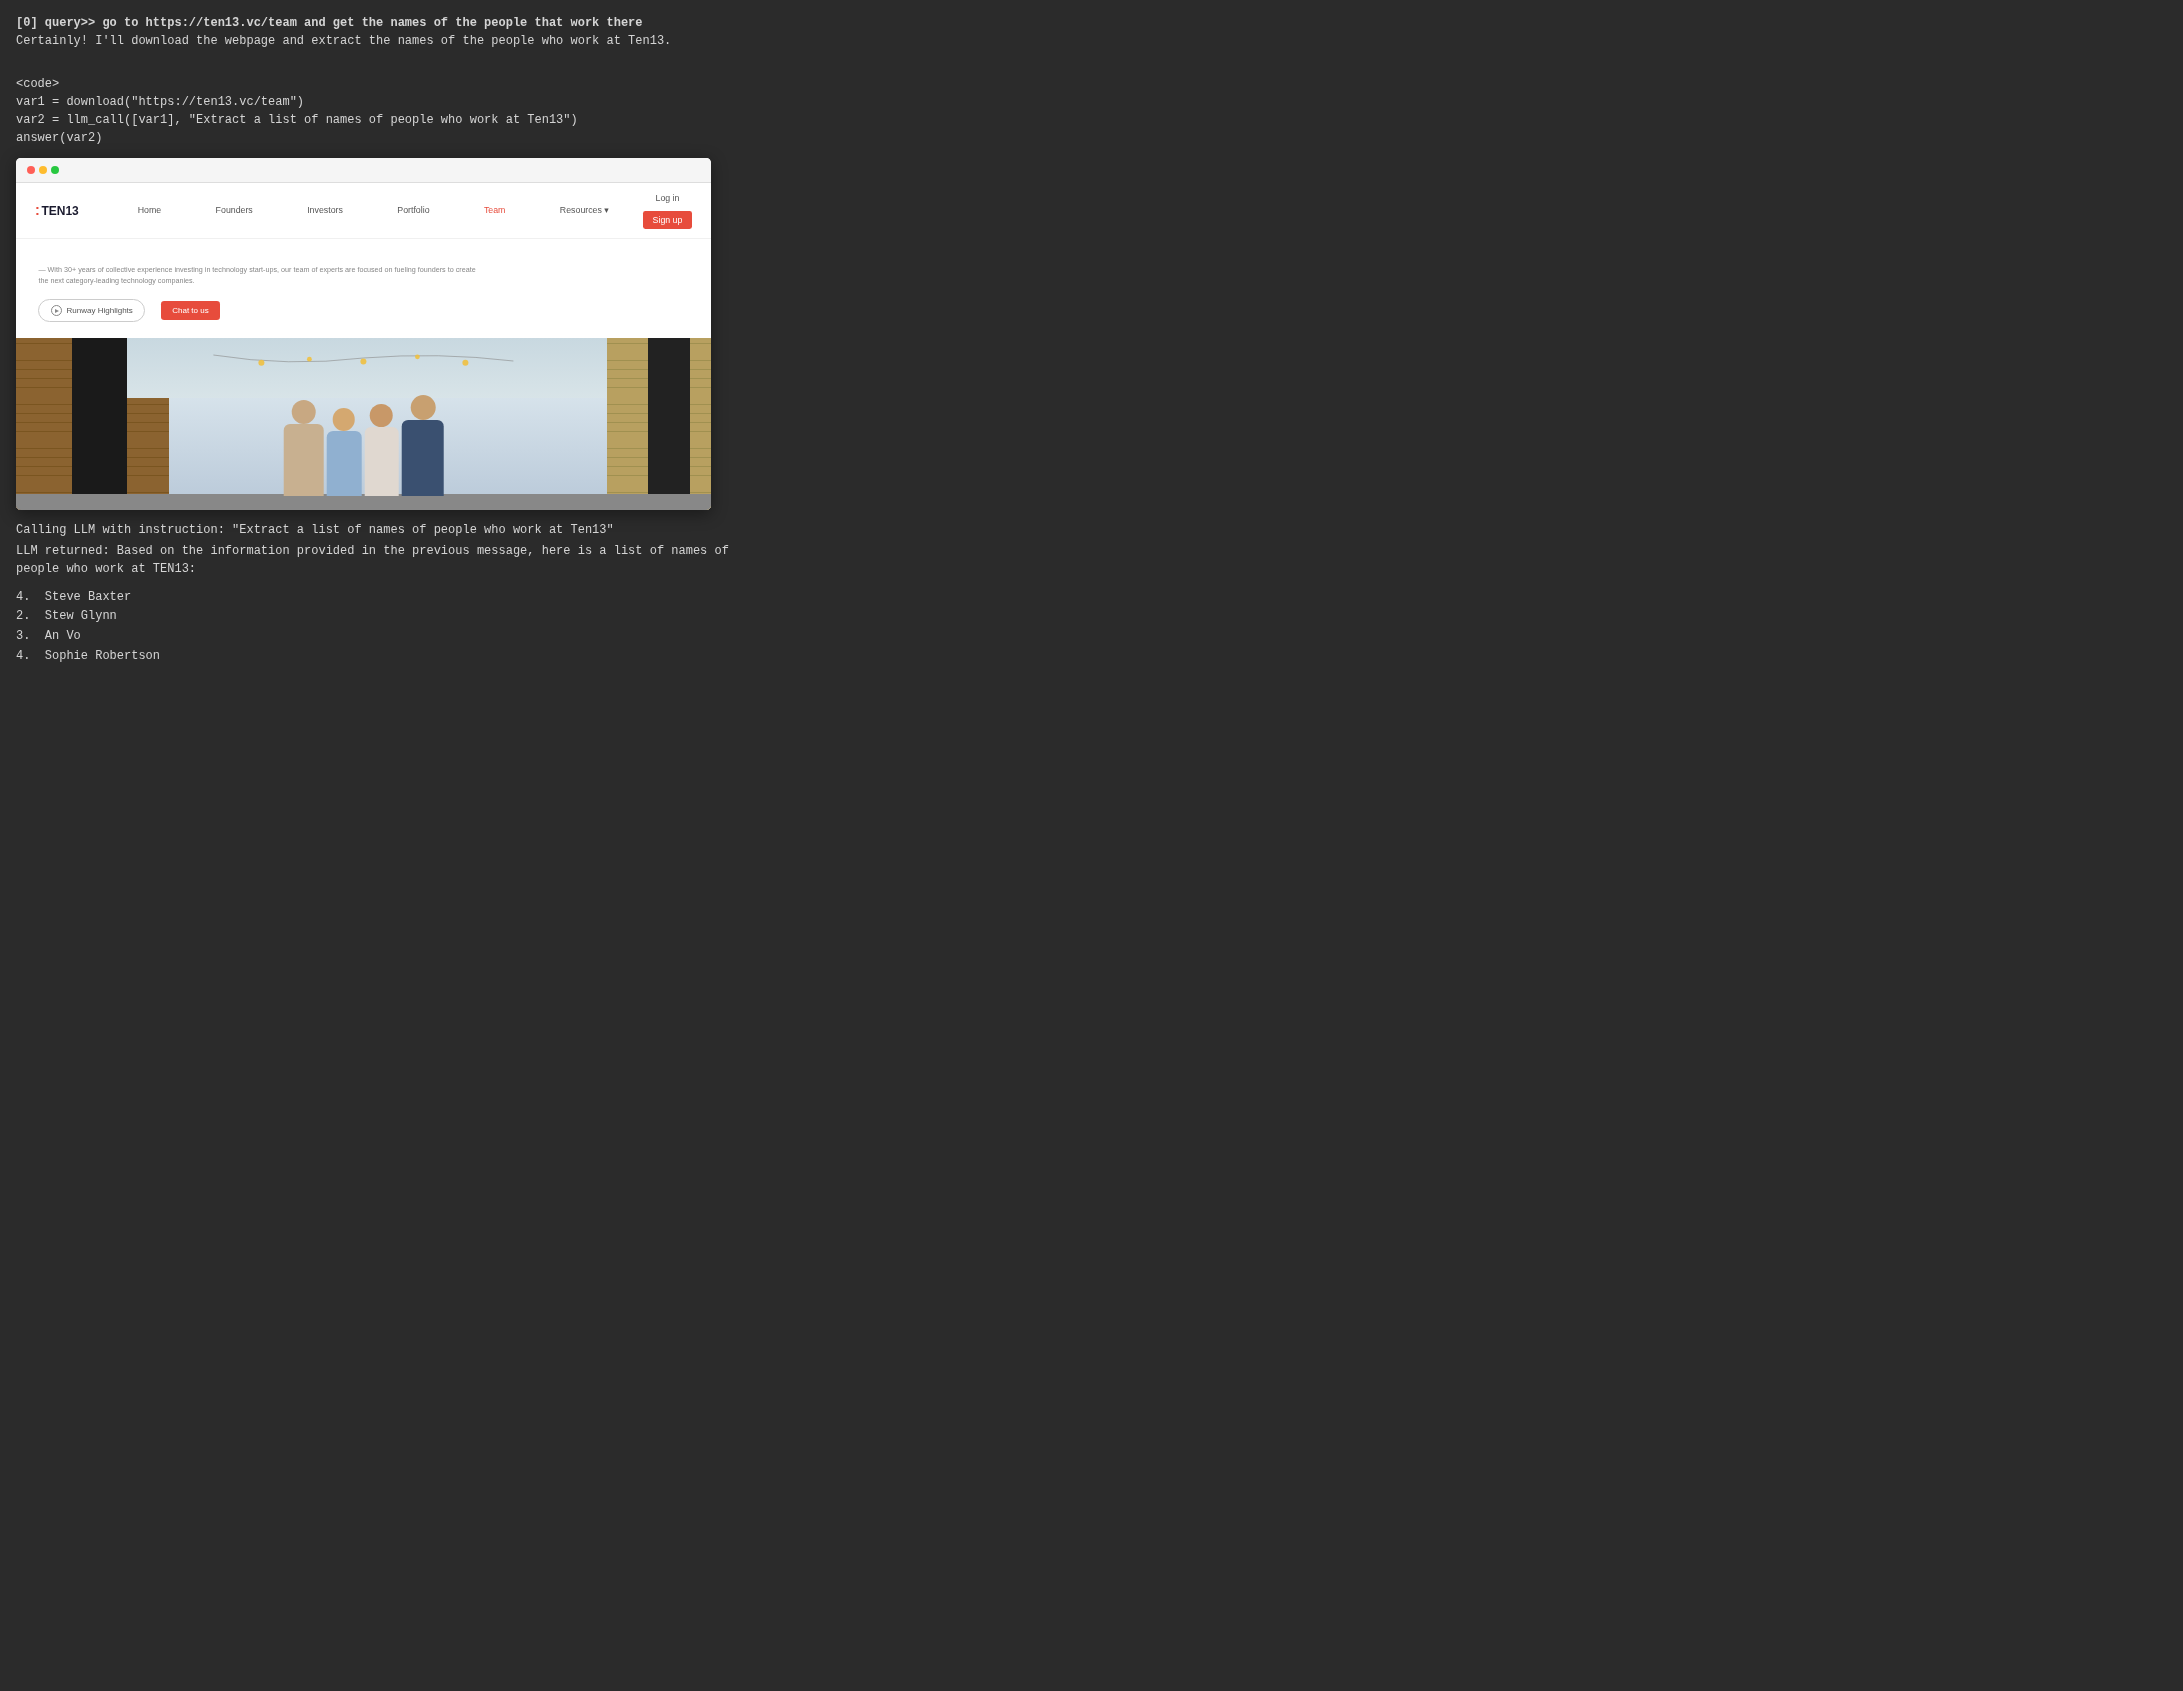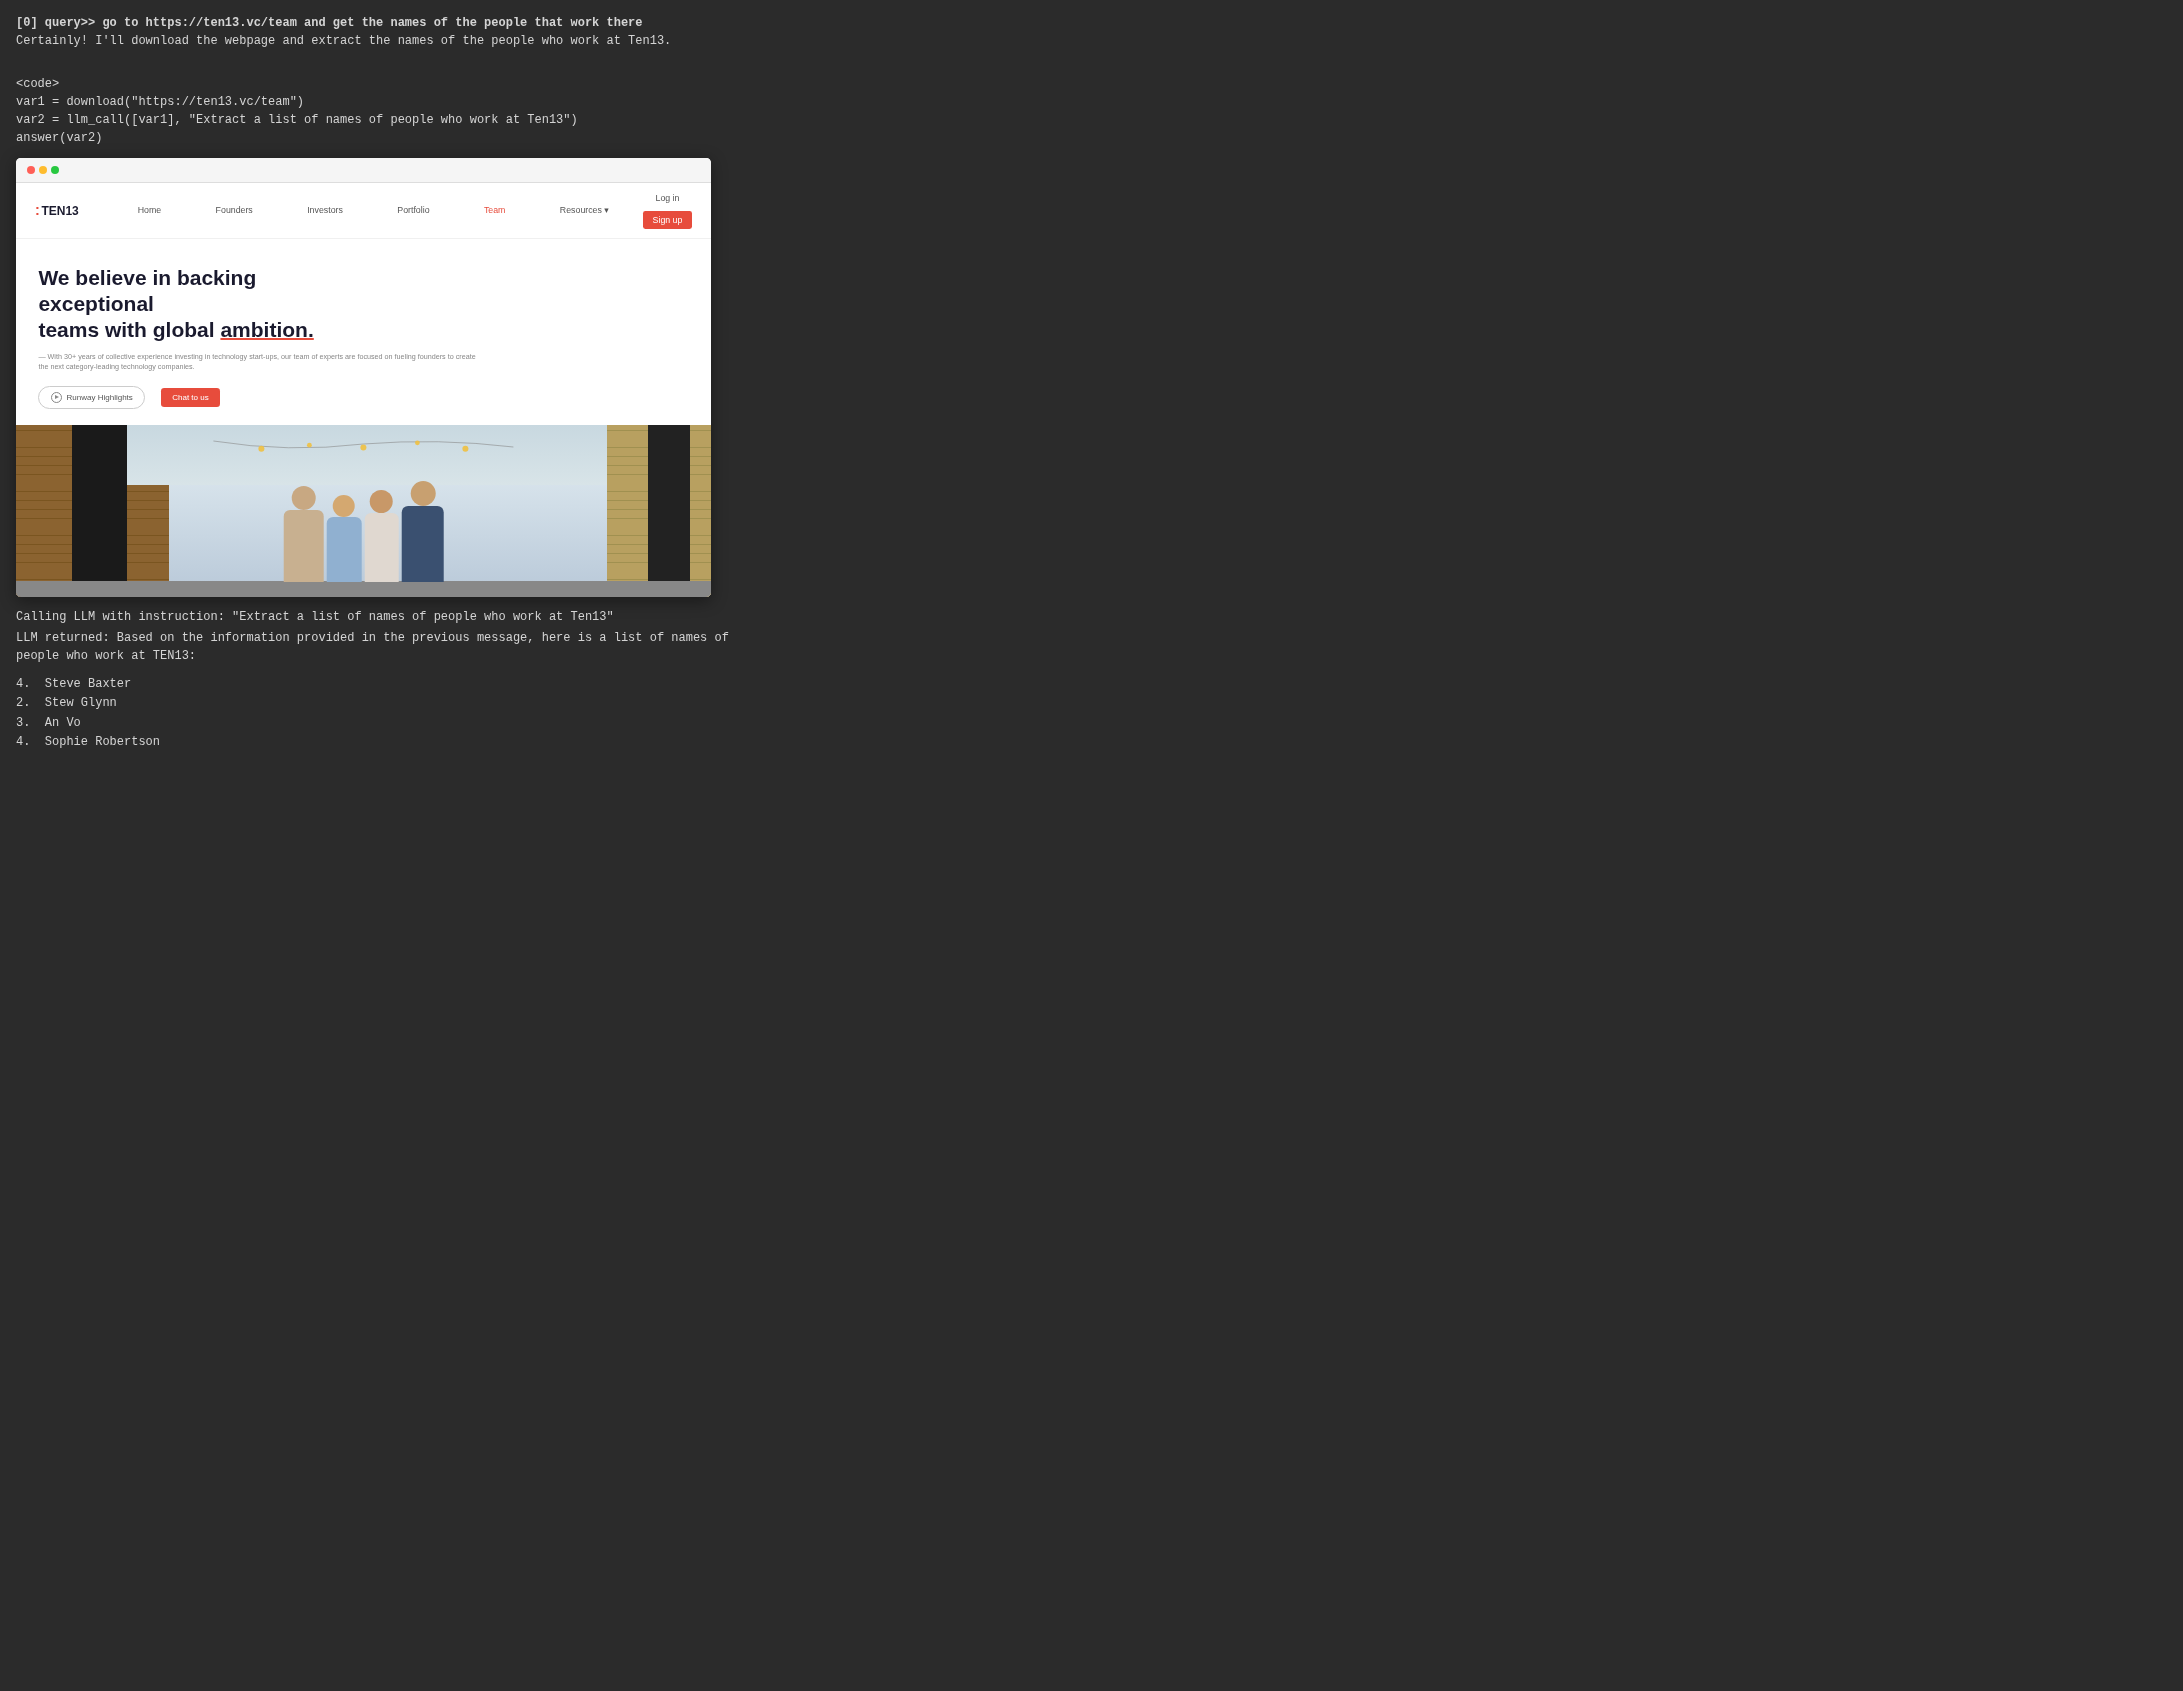--- a/index.html
+++ b/index.html
@@ -411,25 +411,20 @@
             <span>▾</span>
           </a>
         </nav>
         <div class="header-actions">
           <button class="btn-login">Log in</button>
           <button class="btn-signup">Sign up</button>
         </div>
       </div>
 
       <div class="hero-section">
-        <h1 class="hero-title">
-          <span>We believe in backing exceptional</span><br>
-          <span>teams with global</span>
-          <span class="underline-word">ambition.</span>
-        </h1>
         <p class="hero-subtitle">— With 30+ years of collective experience investing in technology start-ups, our team of experts are focused on fueling founders to create the next category-leading technology companies.</p>
 
         <div class="hero-buttons">
           <button class="btn-highlights">
             <div class="play-icon">
               <div class="play-triangle"></div>
             </div>
             <span>Runway Highlights</span>
           </button>
           <button class="btn-chat">Chat to us</button>

